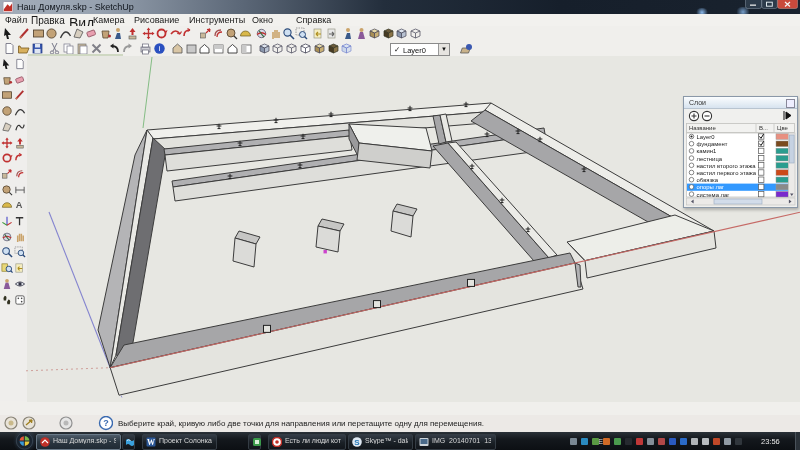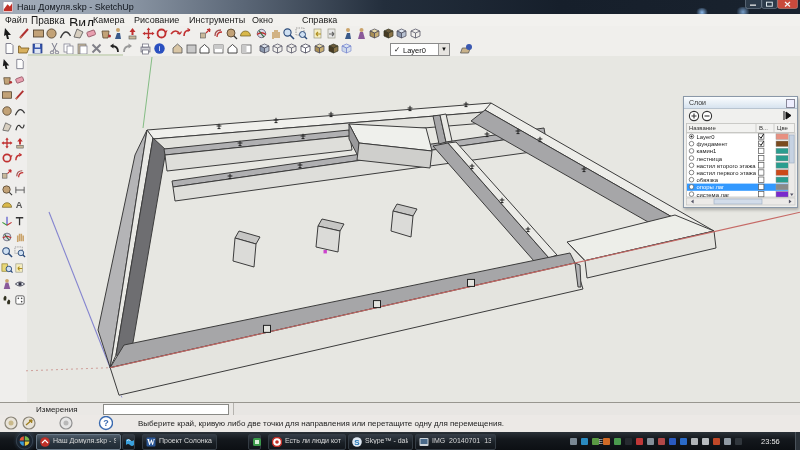--- a/index.html
+++ b/index.html
@@ -19,21 +19,21 @@
       </svg>
     </div>
     <div class="abs" style="left:0;top:14px;width:800px;height:12px;background:#f2f1ee;border-bottom:1px solid #d8d6d2;padding-left:45px;">
       <div class="abs" style="left:5px;top:1px;font-size:9px;color:#1a1a1a;">Файл</div>
       <div class="abs" style="left:31px;top:1px;font-size:10px;color:#1a1a1a;">Правка</div>
       <div class="abs" style="left:69px;top:1px;font-size:14px;color:#1a1a1a;">Вид</div>
       <div class="abs" style="left:93px;top:1px;font-size:9px;color:#1a1a1a;">Камера</div>
       <div class="abs" style="left:134px;top:1px;font-size:9px;color:#1a1a1a;">Рисование</div>
       <div class="abs" style="left:189px;top:1px;font-size:9px;color:#1a1a1a;">Инструменты</div>
       <div class="abs" style="left:252px;top:1px;font-size:9px;color:#1a1a1a;">Окно</div>
-      <div class="abs" style="left:296px;top:1px;font-size:9px;color:#1a1a1a;margin-left:6px;">Справка</div>
+      <div class="abs" style="left:296px;top:1px;font-size:9px;color:#1a1a1a;">Справка</div>
     </div>
     <div class="abs" style="left:0;top:26px;width:800px;height:30px;background:#f0efec;border-bottom:1px solid #9a9a96;">
       <svg style="position:absolute;left:2px;top:1px" width="13" height="13" viewBox="0 0 13 13">
         <path d="M3,1 L9,8 L6,8 L7,12 L5,12 L4,8 L2,9 Z" fill="#1a1a1a"></path>
       </svg>
       <svg style="position:absolute;left:18.4px;top:1px" width="13" height="13" viewBox="0 0 13 13">
         <path d="M2,11 L10,2" stroke="#b03030" stroke-width="2"></path>
         <path d="M2,11 l2,-1 l-1,-1 z" fill="#caa36a"></path>
       </svg>
       <svg style="position:absolute;left:31.799999999999997px;top:1px" width="13" height="13" viewBox="0 0 13 13">
@@ -494,37 +494,32 @@
         <rect x="90" y="68.40000000000002" width="12.5" height="5.6" fill="#7a2acc" stroke="#999" stroke-width="0.5"></rect>
         <rect x="102.5" y="10" width="6.5" height="64" fill="#eceae8" stroke="#c5c5c2" stroke-width="0.7"></rect>
         <rect x="103.3" y="12" width="4.8" height="28" fill="#c6d2e2" stroke="#9aaac0" stroke-width="0.6"></rect>
         <path d="M104,70.5 l3.5,0 l-1.75,2.4 z" fill="#556"></path>
         <rect x="0.5" y="75" width="108.5" height="7" fill="#eceae8" stroke="#c5c5c2" stroke-width="0.7"></rect>
         <path d="M5,78.5 l2.6,-1.9 l0,3.8 z" fill="#556"></path>
         <rect x="28" y="76" width="48" height="5" fill="#d2dcea" stroke="#9aaac0" stroke-width="0.6"></rect>
         <path d="M105.5,78.5 l-2.6,-1.9 l0,3.8 z" fill="#556"></path>
       </svg>
     </div>
-    <div class="abs" style="left:0;top:402px;width:800px;height:13px;background:#e8e6e3;border-top:1px solid #98968f;">
-      <div style="position:absolute;left:0;top:0;width:233px;height:12px;border-right:1px solid #b5b3ae;background:#eae8e5;"></div>
-      <span style="position:absolute;left:36px;top:2px;font-size:8px;color:#222;">Измерения</span>
-      <span style="position:absolute;left:103px;top:1px;width:124px;height:9px;background:#fff;border:1px solid #8a8a86;"></span>
-    </div>
     <div class="abs" style="left:0;top:415px;width:800px;height:17px;background:#ece9e6;">
       <svg class="abs" style="left:3px;top:1px" width="110" height="15" viewBox="0 0 110 15">
         <circle cx="8" cy="7" r="6" fill="#e8e3d8" stroke="#8a8578" stroke-width="1.2"></circle>
         <circle cx="8" cy="7" r="2.5" fill="#c9b98a"></circle>
         <circle cx="26" cy="7" r="6" fill="#e8e3d8" stroke="#8a8578" stroke-width="1.2"></circle>
         <path d="M23,9 L29,4 M29,4 l-3,0.5 M29,4 l-0.5,3" stroke="#a08020" stroke-width="1.3" fill="none"></path>
         <circle cx="63" cy="7" r="6" fill="#e6e6e6" stroke="#909090" stroke-width="1.2"></circle>
         <circle cx="63" cy="7" r="2.5" fill="#b8b8b8"></circle>
         <circle cx="103" cy="7" r="6.5" fill="#fff" stroke="#3a6ab0" stroke-width="1.4"></circle>
         <text x="103" y="10" font-size="9" font-weight="bold" fill="#3a6ab0" text-anchor="middle" font-family="Liberation Sans">?</text>
       </svg>
-      <span class="abs" style="left:118px;top:4px;font-size:8px;color:#222;margin-left:20px;">Выберите край, кривую либо две точки для направления или перетащите одну для перемещения.</span>
+      <span class="abs" style="left:118px;top:4px;font-size:8px;color:#222;">Выберите край, кривую либо две точки для направления или перетащите одну для перемещения.</span>
     </div>
     <div class="abs" style="left:0;top:432px;width:800px;height:18px;background:linear-gradient(#2a3138,#14181d 40%,#0c0f13);">
       <div class="abs" style="left:10px;top:-2px;width:30px;height:22px;background:radial-gradient(circle,rgba(120,170,230,0.35),rgba(120,170,230,0) 65%);"></div>
       <svg class="abs" style="left:15px;top:0px" width="19" height="18" viewBox="0 0 19 18">
         <circle cx="9.5" cy="9" r="8.2" fill="#1a2430" stroke="#3c4a58" stroke-width="0.8"></circle>
         <path d="M4,8.3 Q9,7 9,3.5 L9,8.3 Z M10,8.3 L10,3.2 Q14,4 15,8.3 Z M4,9.7 Q9,11 9,14.5 L9,9.7 Z M10,9.7 L10,14.8 Q14,14 15,9.7 Z" fill="none"></path>
         <path d="M4.5,8.5 L8.8,8.5 L8.8,4.2 Q5.5,4.5 4.5,8.5 Z" fill="#e85a3a"></path>
         <path d="M9.8,8.5 L14.5,8.5 Q13.8,4.8 9.8,4.1 Z" fill="#7ab648"></path>
         <path d="M4.5,9.5 L8.8,9.5 L8.8,13.8 Q5.5,13.5 4.5,9.5 Z" fill="#3a9ad8"></path>
         <path d="M9.8,9.5 L14.5,9.5 Q13.8,13.2 9.8,13.9 Z" fill="#e8c83a"></path>

